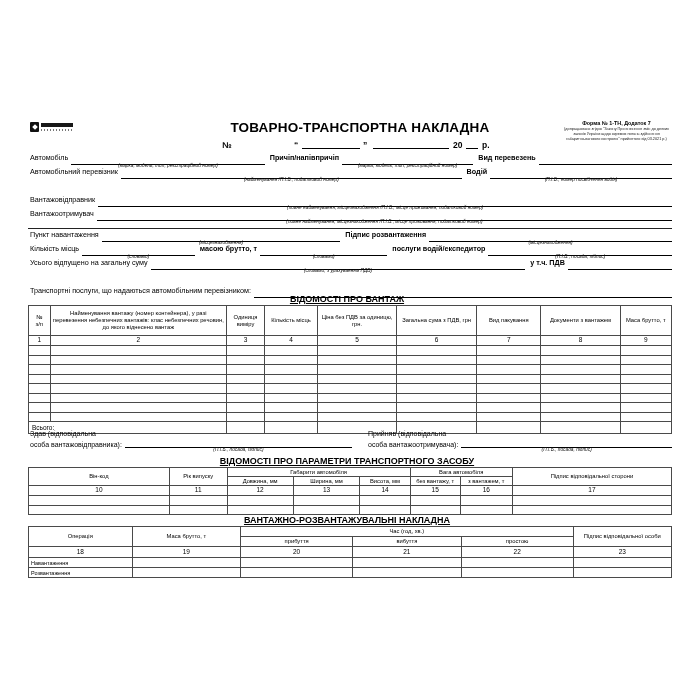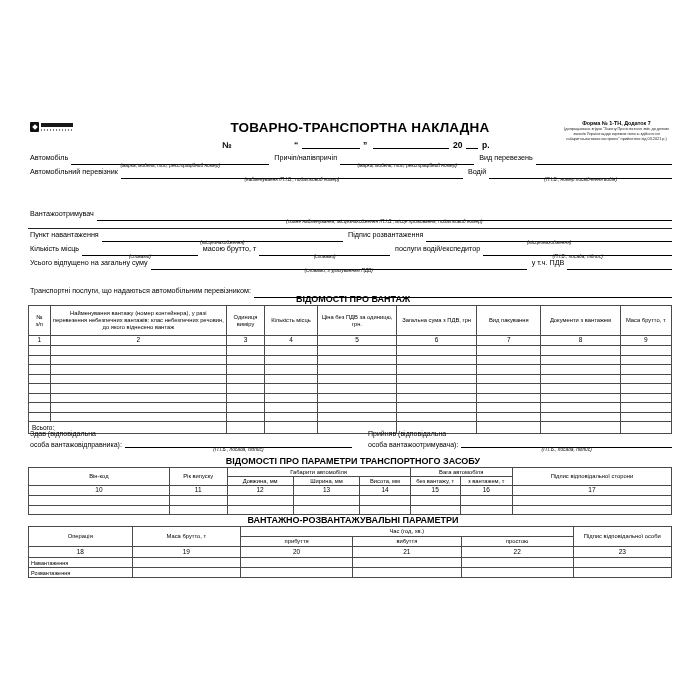--- a/index.html
+++ b/index.html
@@ -20,28 +20,28 @@
   .form-ref .rt{font-size:5.4px;font-weight:bold;}
   .form-ref .rn{font-size:3.8px;color:#222;line-height:1.35;}
 
   .number-line{position:absolute;left:0;top:136px;width:700px;height:14px;font-size:8.5px;font-weight:bold;}
   .number-line span{position:absolute;bottom:0;}
   .nl-ul{position:absolute;bottom:1px;border-bottom:0.9px solid #000;height:9px;}
 
   
   .frow{position:absolute;left:30px;width:642px;display:flex;align-items:flex-start;font-size:7.2px;height:10px;}
   .lbl{white-space:nowrap;padding-right:3px;line-height:1;}
-  .lbl.mid{padding-left:5px;}
+  .lbl.mid{padding-left:5px;font-weight:bold;}
   .fill{position:relative;border-bottom:0.8px solid #000;height:100%;}
   .hint{position:absolute;top:10px;left:0;width:100%;text-align:center;font-size:4.8px;color:#111;
         white-space:nowrap;line-height:1;}
   .hr-sep{position:absolute;left:28px;width:644px;border-top:1px solid #222;}
 
   
-  .sec-title{position:absolute;left:32px;width:642px;text-align:center;font-weight:bold;font-size:9px;}
+  .sec-title{position:absolute;left:26px;width:642px;text-align:center;font-weight:bold;font-size:9px;text-decoration:underline;}
 
   
   table{position:absolute;left:28px;width:644px;border-collapse:collapse;table-layout:fixed;
         border:1.2px solid #000;}
   th,td{border:0.8px solid #4a4a4a;padding:0 2px;overflow:hidden;}
   th{font-weight:normal;font-size:5.8px;text-align:center;vertical-align:middle;line-height:1.2;}
   .numrow td{font-size:6.5px;text-align:center;height:9px;line-height:1;}
   .empty-row td{height:8.5px;}
   .total-row td{height:11px;font-size:6.5px;border-top:1.4px solid #000;}
   .total-row .tl{text-align:left;padding-left:3px;}
@@ -104,20 +104,26 @@
     <span class="fill" style="flex-grow:322">
       <i class="hint">(найменування /П.І.Б., податковий номер)</i>
       </span>
     <span class="lbl mid">Водій</span>
     <span class="fill" style="flex-grow:172">
       <i class="hint">(П.І.Б., номер посвідчення водія)</i>
       </span>
   </div>
 
 
+  <div class="frow" style="top:196px">
+    <span class="lbl">Вантажовідправник</span>
+    <span class="fill" style="flex-grow:1">
+      <i class="hint">(повне найменування, місцезнаходження /П.І.Б., місце проживання, податковий номер)</i>
+      </span>
+  </div>
 
   <div class="frow" style="top:210px">
     <span class="lbl">Вантажоотримувач</span>
     <span class="fill" style="flex-grow:1">
       <i class="hint">(повне найменування, місцезнаходження /П.І.Б., місце проживання, податковий номер)</i>
       </span>
   </div>
 
   <div class="hr-sep" style="top:228px"></div>
 
@@ -382,21 +388,21 @@
           <td></td>
           <td></td>
           <td></td>
           <td></td>
           <td></td>
           <td></td>
         </tr>
       </tbody>
   </table>
 
-  <div class="sec-title" style="top:515px">ВАНТАЖНО-РОЗВАНТАЖУВАЛЬНІ ПАРАМЕТРИ</div>
+  <div class="sec-title" style="top:515px">ВАНТАЖНО-РОЗВАНТАЖУВАЛЬНІ НАКЛАДНА</div>
 
   <table style="top:526px">
     <colgroup>
       <col style="width:16.1%">
         <col style="width:16.9%">
         <col style="width:17.4%">
       <col style="width:16.9%">
         <col style="width:17.4%">
         <col style="width:15.3%">
     </colgroup>

